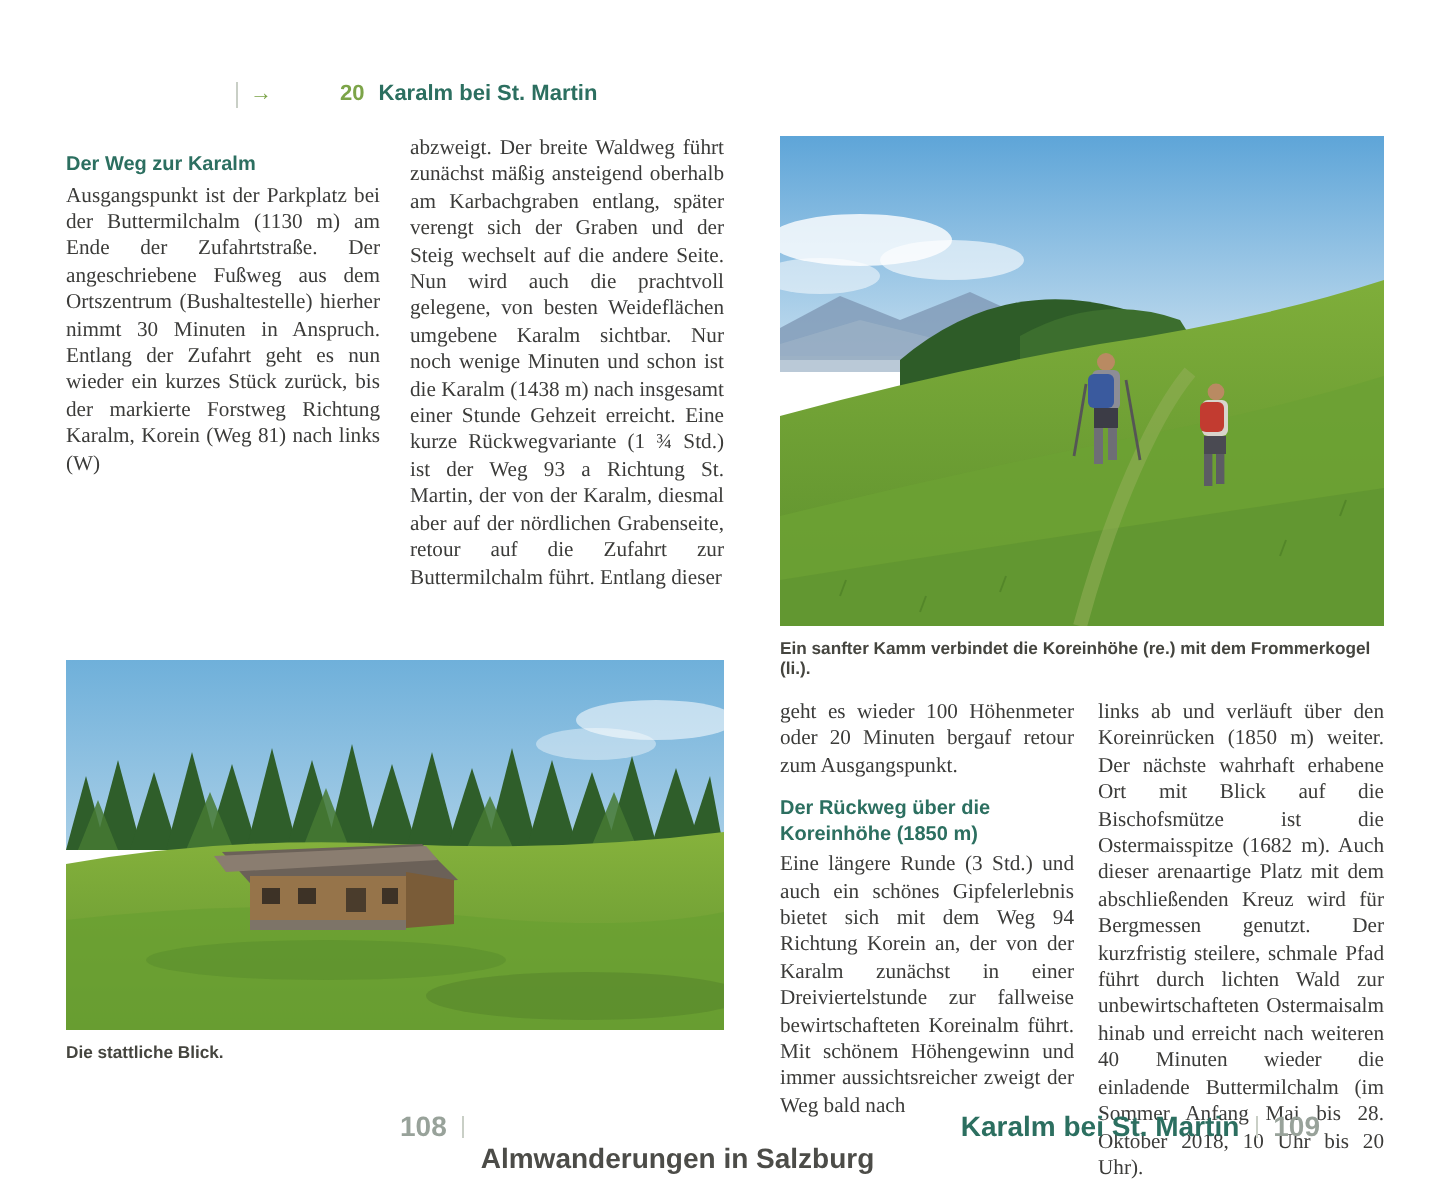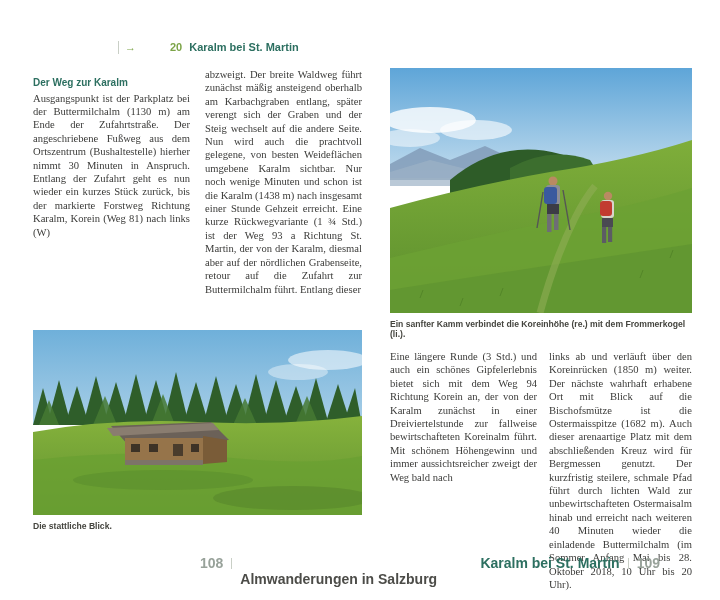--- a/index.html
+++ b/index.html
@@ -189,20 +189,22 @@
           <line x1="70" y1="238" x2="73" y2="230"></line>
         <line x1="110" y1="228" x2="113" y2="220"></line>
           <line x1="250" y1="210" x2="253" y2="202"></line>
         <line x1="280" y1="190" x2="283" y2="182"></line>
       </g>
     </svg>
   </div>
   <div class="caption cap-right">Ein sanfter Kamm verbindet die Koreinhöhe (re.) mit dem Frommerkogel (li.).</div>
 
   <div class="col rp-col1">
+    <p>geht es wieder 100 Höhenmeter oder 20 Minuten bergauf retour zum Ausgangspunkt.</p>
+    <div class="subhead">Der Rückweg über die Koreinhöhe (1850 m)</div>
     <p>Eine längere Runde (3 Std.) und auch ein schönes Gipfelerlebnis bietet sich mit dem Weg 94 Richtung Korein an, der von der Karalm zunächst in einer Dreiviertelstunde zur fallweise bewirtschafteten Koreinalm führt. Mit schönem Höhengewinn und immer aussichtsreicher zweigt der Weg bald nach</p>
   </div>
 
   <div class="col rp-col2">
     <p>links ab und verläuft über den Koreinrücken (1850 m) weiter. Der nächste wahrhaft erhabene Ort mit Blick auf die Bischofsmütze ist die Ostermaisspitze (1682 m). Auch dieser arenaartige Platz mit dem abschließenden Kreuz wird für Bergmessen genutzt. Der kurzfristig steilere, schmale Pfad führt durch lichten Wald zur unbewirtschafteten Ostermaisalm hinab und erreicht nach weiteren 40 Minuten wieder die einladende Buttermilchalm (im Sommer Anfang Mai bis 28. Oktober 2018, 10 Uhr bis 20 Uhr).</p>
   </div>
 
   <div class="abs footer ftr-left">
     <span class="ftr-num">108</span>
     <span class="ftr-div"></span>

